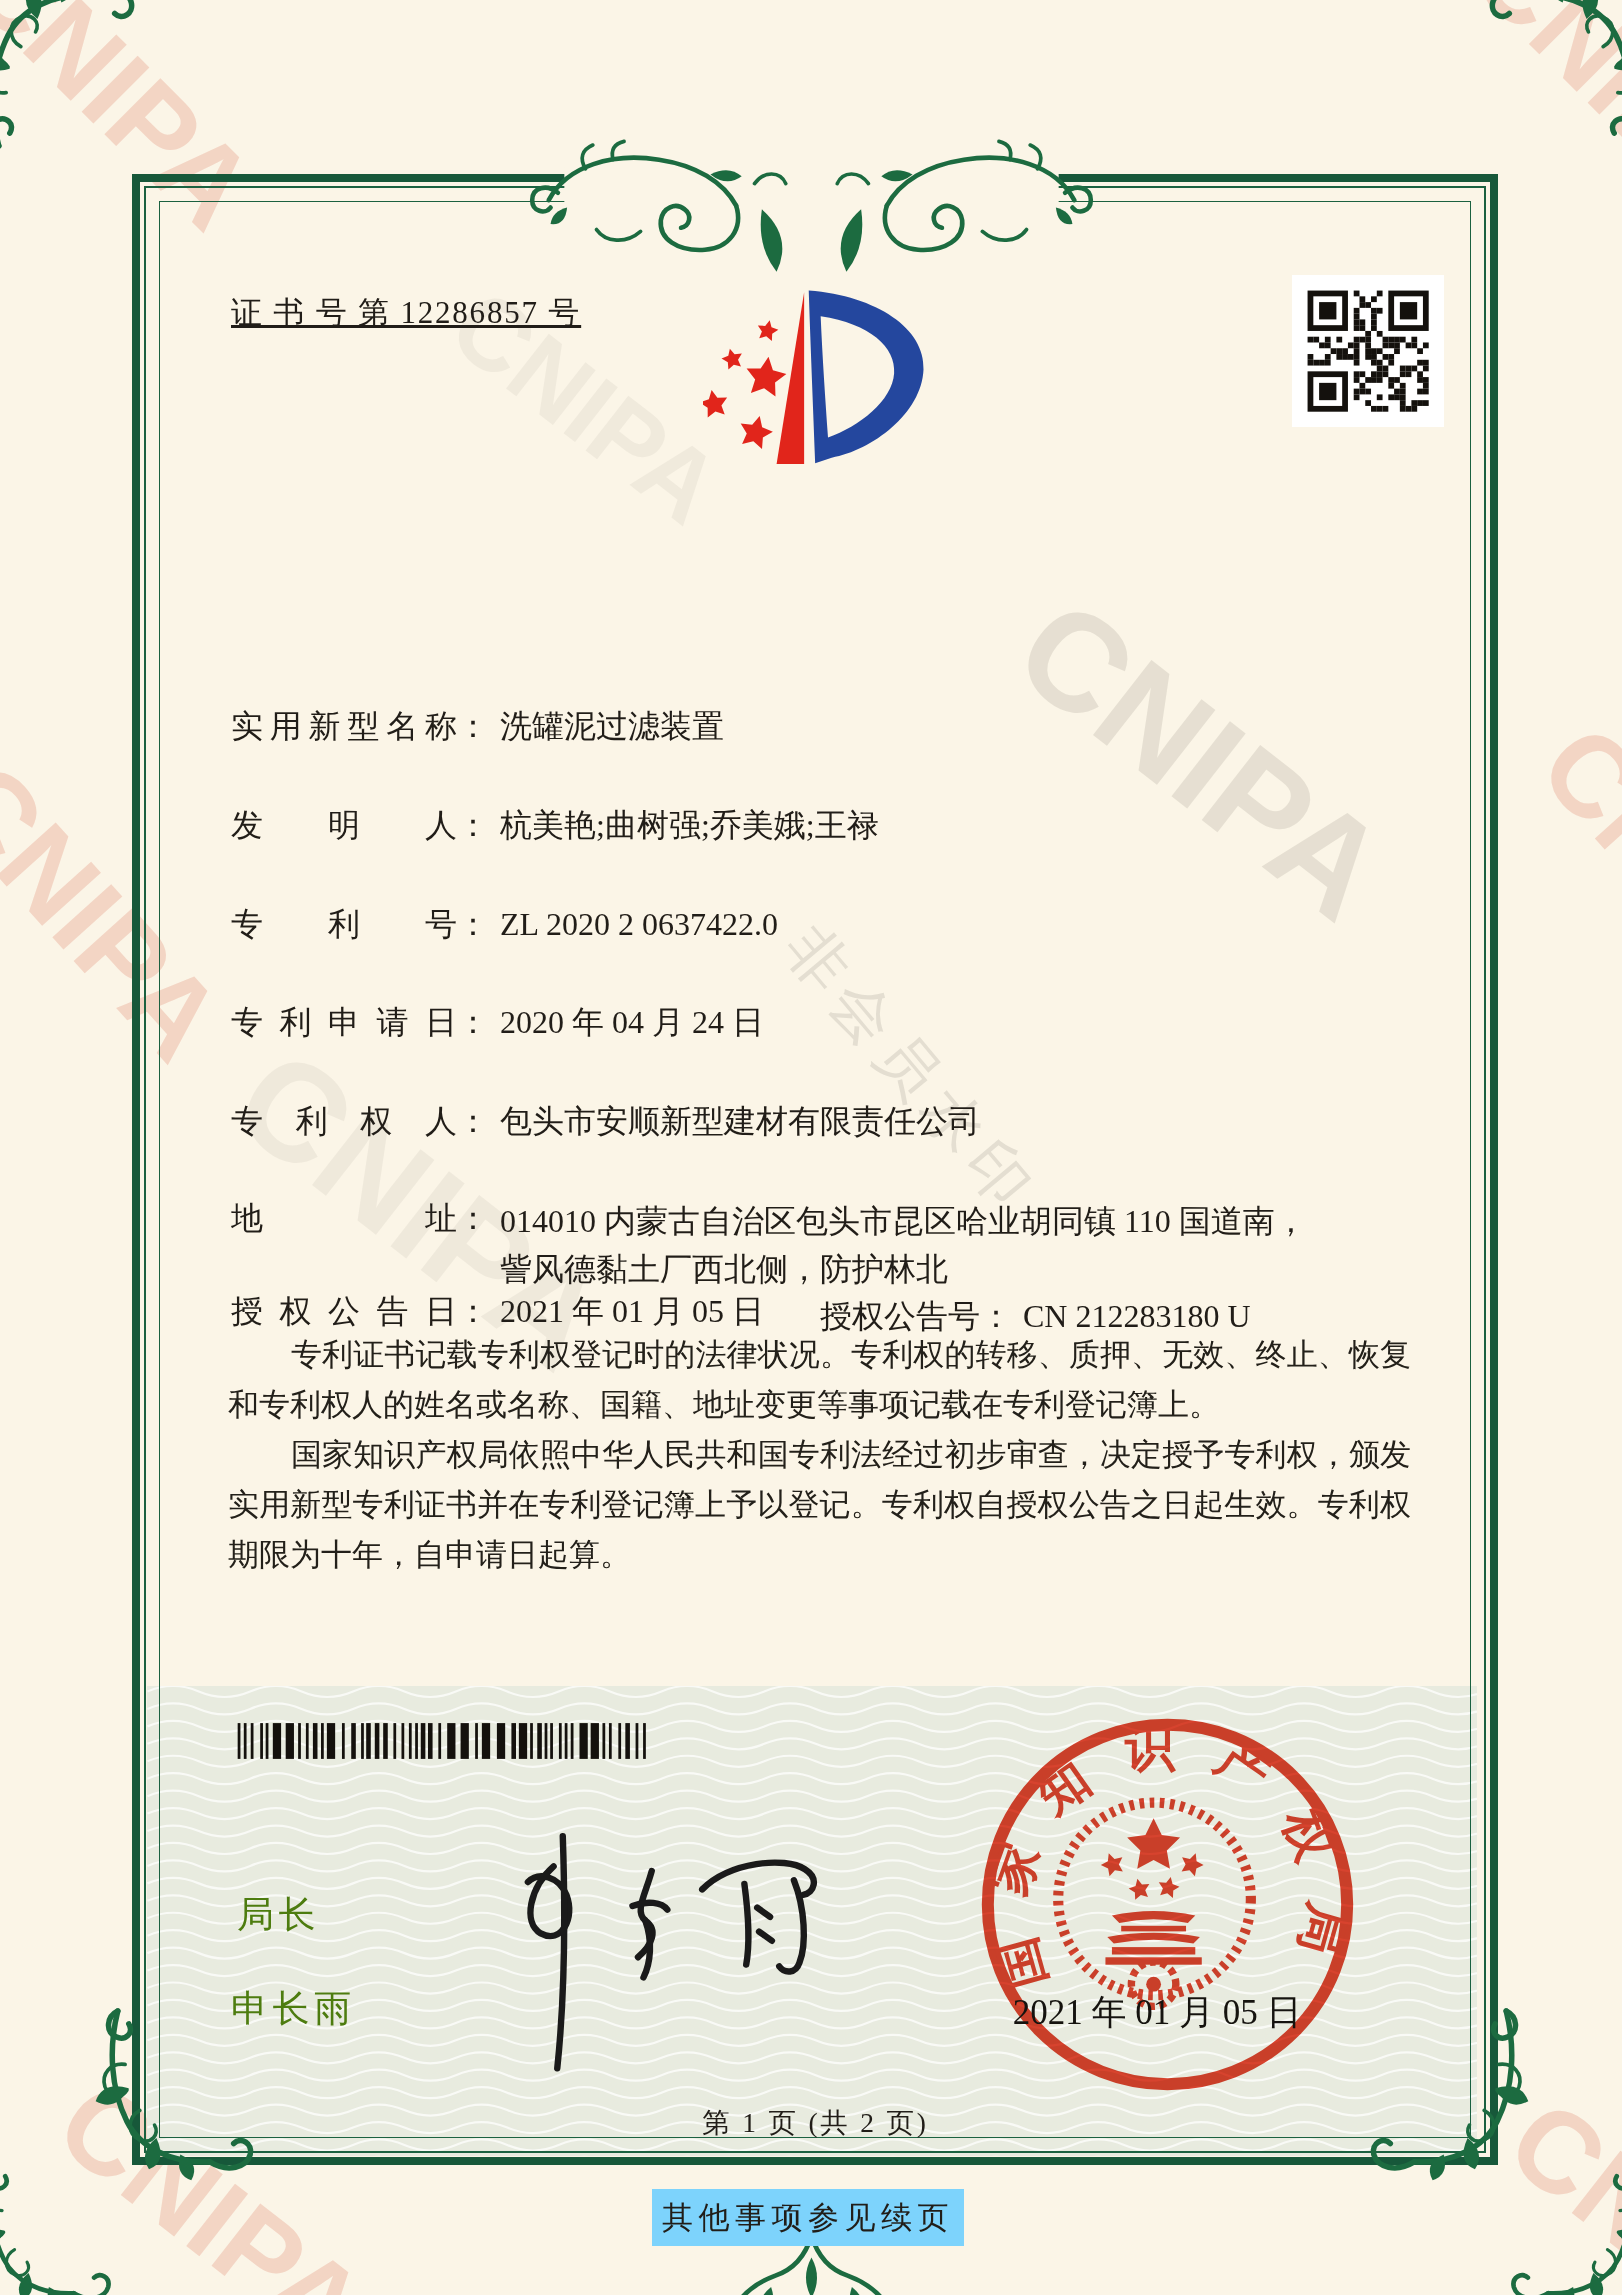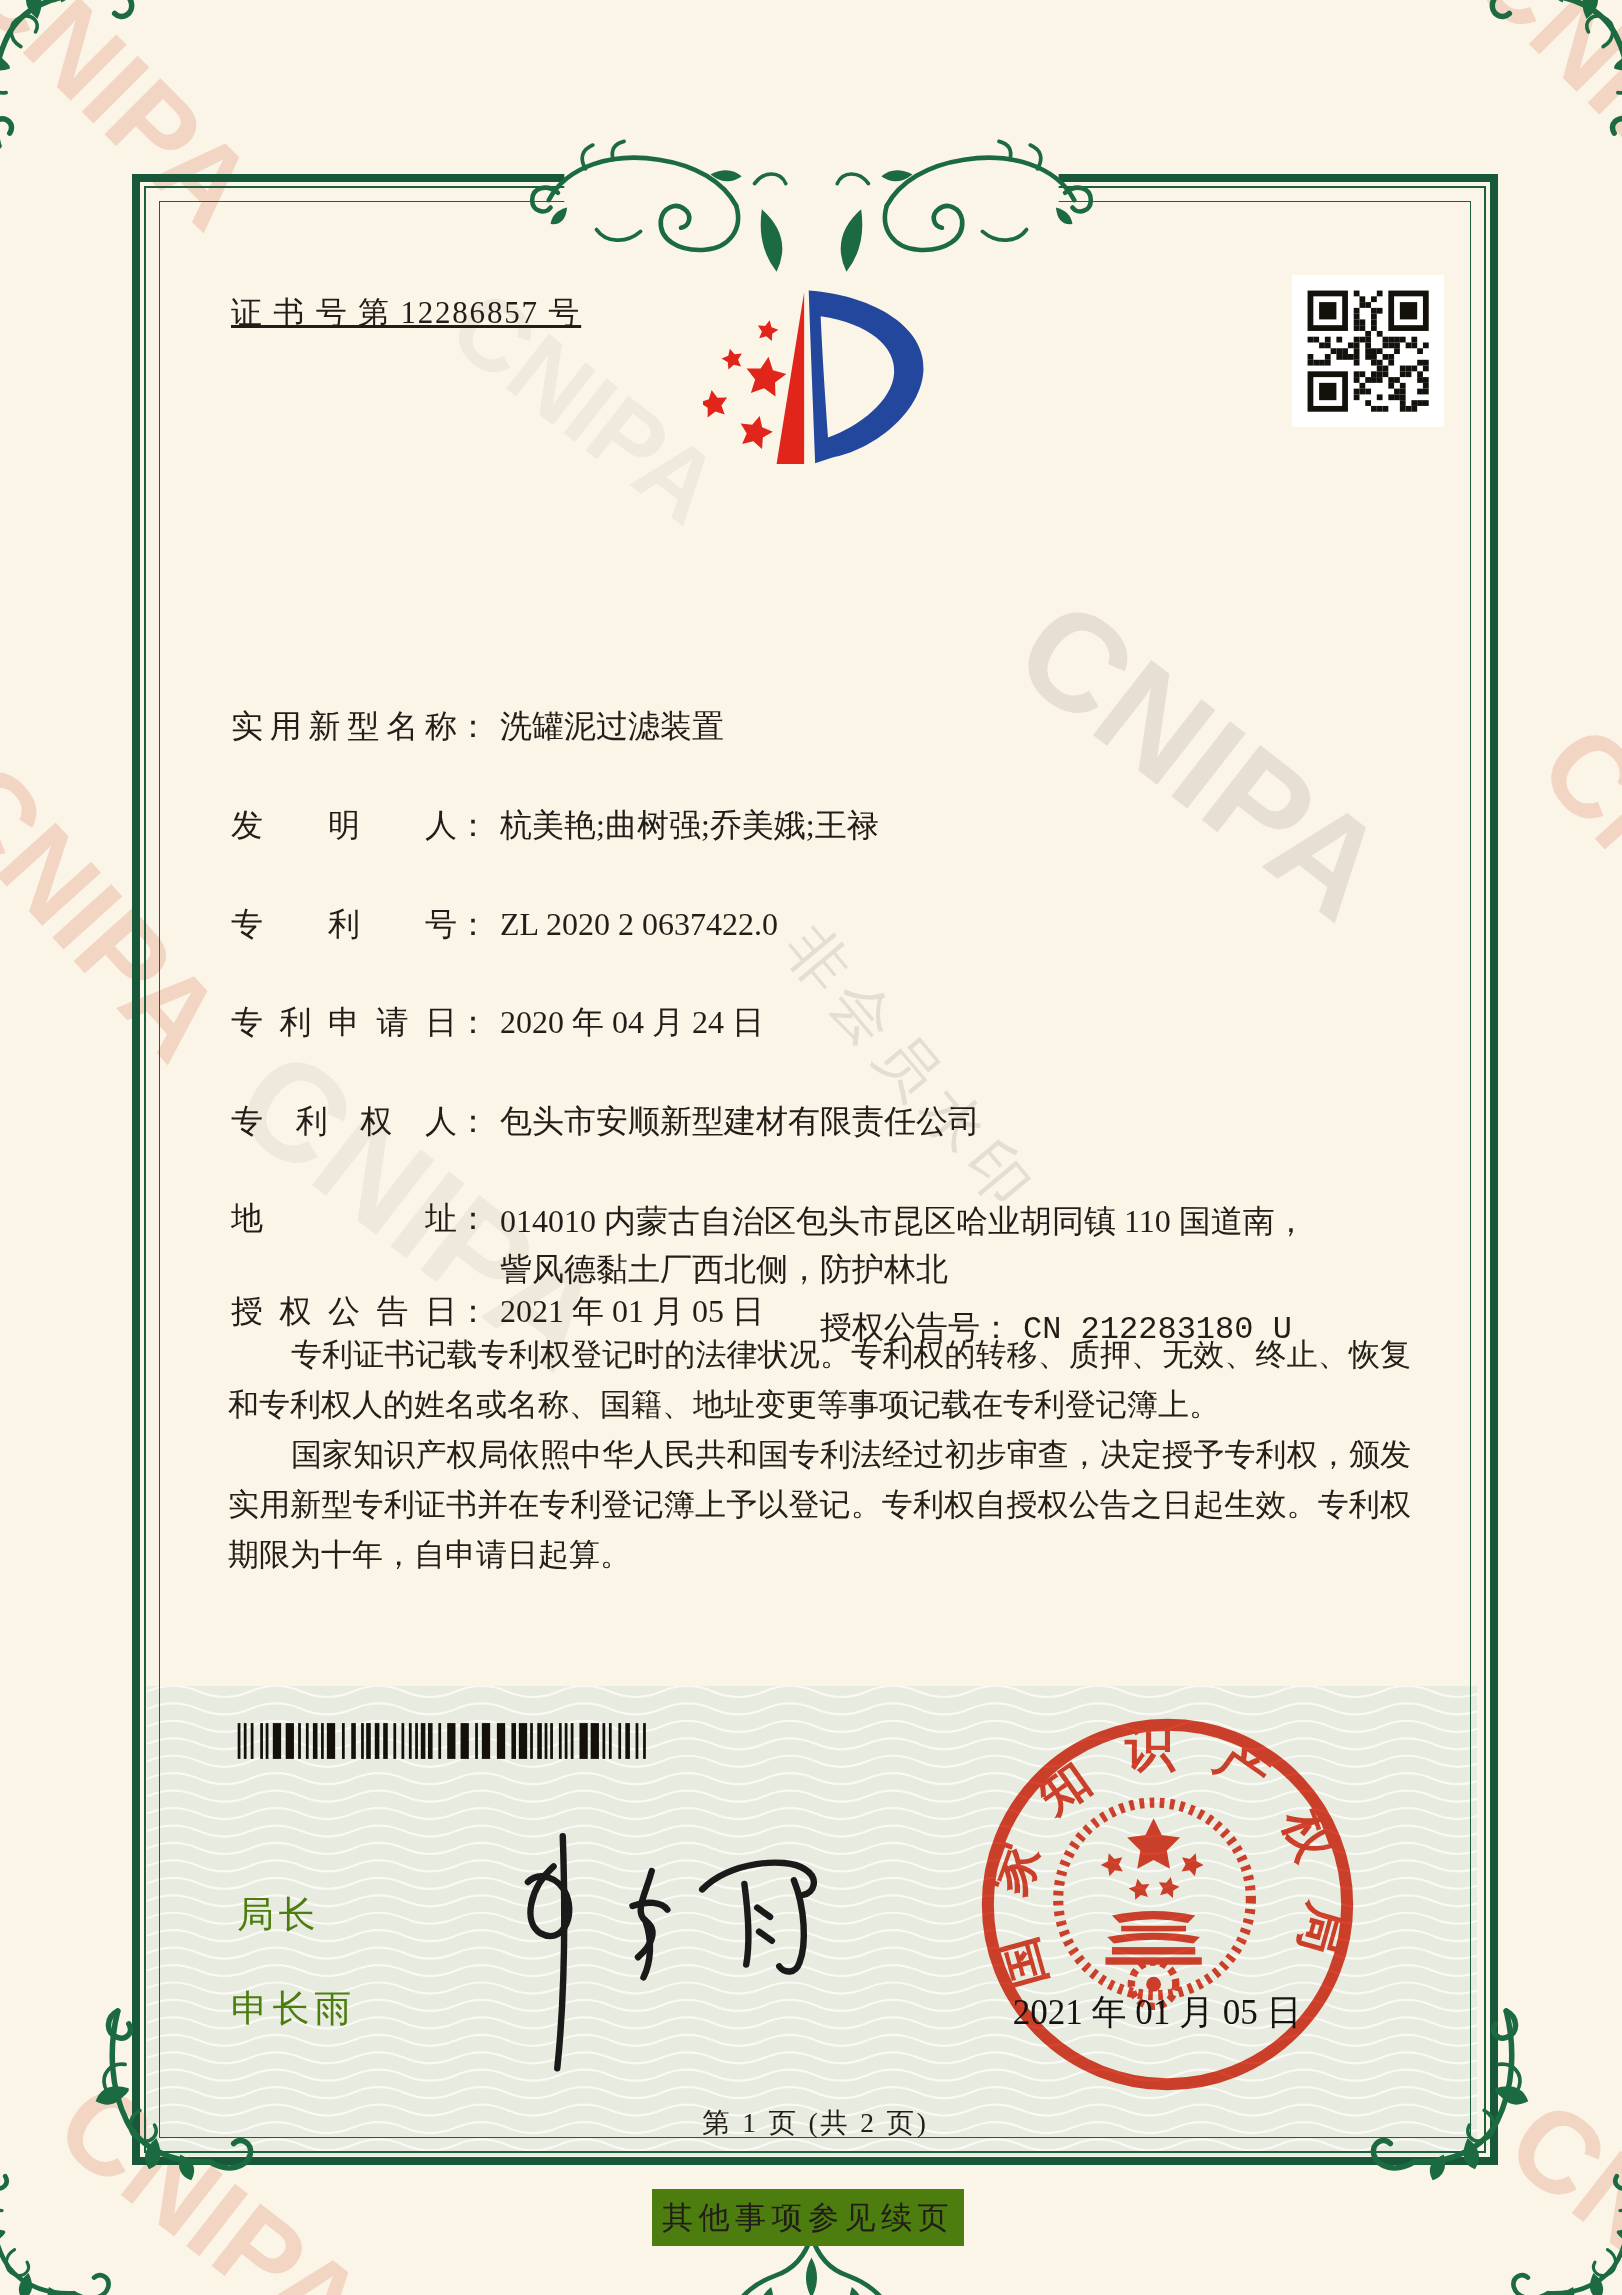--- a/index.html
+++ b/index.html
@@ -20,29 +20,29 @@
   .fmid{position:absolute;inset:3.7px;border:2.8px solid #1b6140;}
   .finn{position:absolute;inset:13px;border:1.8px solid #1b6140;}
   
   .certno{position:absolute;left:231px;top:292px;font-size:31px;letter-spacing:1.8px;text-decoration:underline;}
   .title{position:absolute;left:138px;top:503px;width:1355px;text-align:center;
          font-size:73px;font-weight:bold;letter-spacing:14.7px;text-indent:14.7px;}
   .row{position:absolute;left:231px;font-size:32px;white-space:nowrap;}
   .flabel{display:inline-block;width:226px;text-align:justify;text-align-last:justify;vertical-align:top;}
   .colon{margin-right:11px;}
   .addrval{display:inline-block;width:927px;white-space:normal;line-height:48px;vertical-align:top;}
-  .grant2{position:absolute;left:589px;top:16px;font-family:Liberation Mono, monospace;}
+  .grant2{position:absolute;left:589px;top:5px;}
   #bodytext{position:absolute;left:228px;top:1330px;width:1183px;}
   #bodytext p{margin:0;font-size:31px;line-height:50px;text-align:justify;text-indent:63px;color:#23201a;}
   .signerlabel{position:absolute;font-family:Liberation Serif, serif;
                font-weight:500;font-size:37px;letter-spacing:4.6px;color:#4d7c0f;}
   .sealdate{position:absolute;left:1001px;top:1989px;width:312px;text-align:center;
             font-size:35px;color:#15130f;z-index:6;}
   .pgnum{position:absolute;left:138px;top:2105px;width:1355px;text-align:center;font-size:27.5px;letter-spacing:2.8px;}
-  .contnote{position:absolute;left:652px;top:2189px;width:312px;height:57px;background:#4d7c0f;
+  .contnote{position:absolute;left:652px;top:2189px;width:312px;height:57px;background:#7dd3fc;
             text-align:center;font-size:31px;letter-spacing:5.5px;line-height:57px;}
 </style>
 </head>
 <body>
 
 <div id="page">
 
   <div class="wm wm-pink" style="left:-64px;top:18.4px;transform:rotate(45deg);">CNIPA</div>
   <div class="wm wm-pink" style="left:1442px;top:9.2px;transform:rotate(45deg);">CNIPA</div>
   <div class="wm wm-pink" style="left:-92px;top:845px;transform:rotate(48deg);">CNIPA</div>

